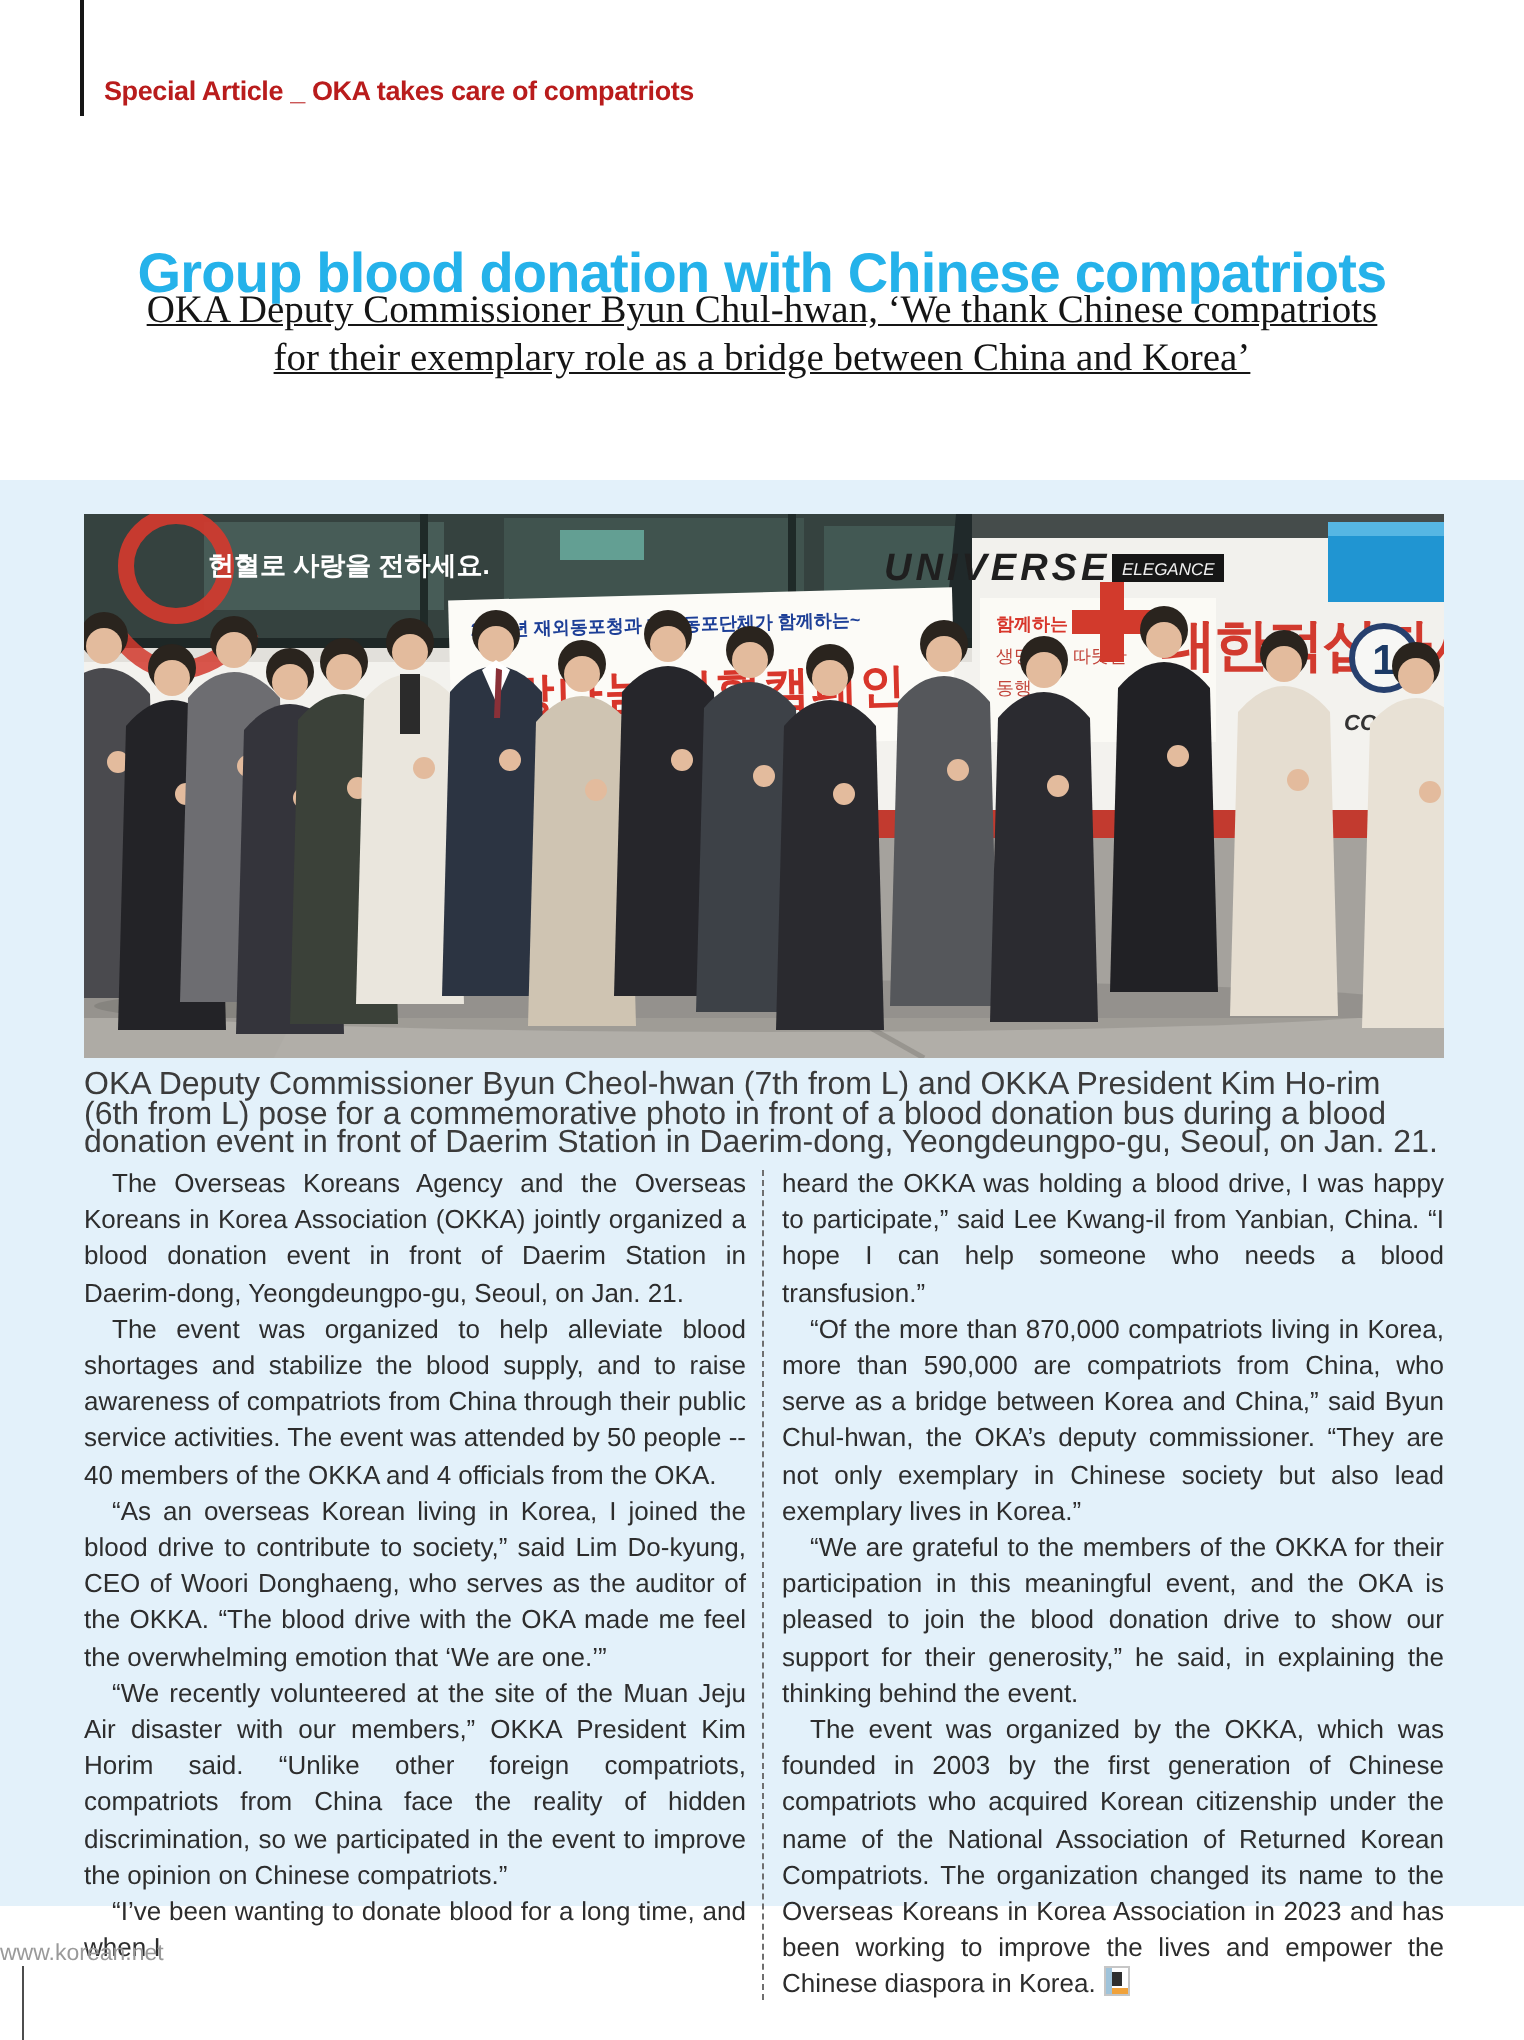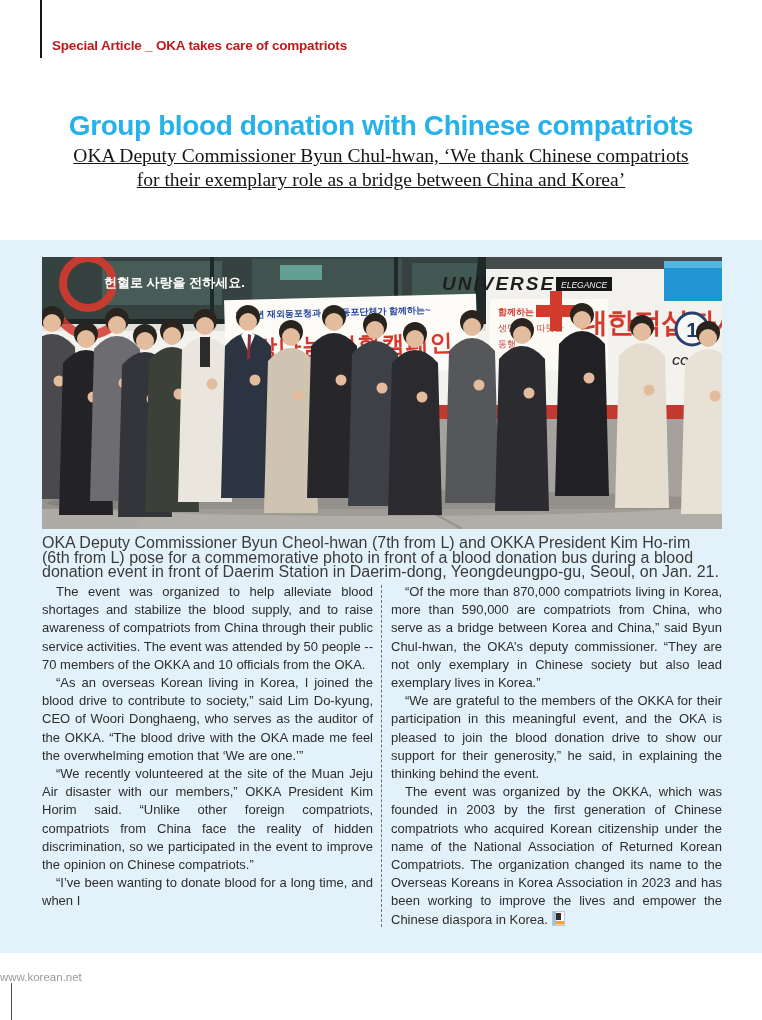--- a/index.html
+++ b/index.html
@@ -2,21 +2,21 @@
 <html><head>
 <meta charset="utf-8">
 <style>
   html,body{margin:0;padding:0;}
   body{width:762px;height:1020px;background:#ffffff;font-family:"Liberation Sans",sans-serif;}
   .page{position:relative;width:762px;height:1020px;overflow:hidden;background:#fff;}
 
   .kicker-rule{position:absolute;left:40px;top:0;width:2px;height:58px;background:#161616;}
   .kicker{position:absolute;left:52px;top:38px;font-size:13.5px;font-weight:bold;color:#b91c1c;letter-spacing:-0.2px;}
 
-  .title{position:absolute;left:0;right:0;top:105px;margin:5px;text-align:center;
+  .title{position:absolute;left:0;right:0;top:105px;margin:16px;text-align:center;
          font-size:28px;font-weight:bold;color:#25b2ea;letter-spacing:-0.4px;}
   .subtitle{position:absolute;left:61px;width:640px;top:144px;margin:0;text-align:center;
             font-family:"Liberation Serif",serif;font-size:19.5px;line-height:24px;color:#151515;font-weight:normal;text-decoration:underline;}
 
   .panel{position:absolute;left:0;top:240px;width:762px;height:713px;background:#e3f1fa;}
 
   .photo{position:absolute;left:42px;top:17px;width:680px;height:272px;overflow:hidden;background:#14b8a6;}
   .photo svg{display:block;}
   .photo text{font-family:"Liberation Sans",sans-serif;}
 
@@ -159,27 +159,29 @@
           <use href="#prs" transform="translate(600,71)" style="color:#e5ddd0"></use>
           <use href="#prs" transform="translate(666,77)" style="color:#e8e1d5"></use>
         </g>
       </svg>
     </div>
 
     <p class="caption">OKA Deputy Commissioner Byun Cheol-hwan (7th from L) and OKKA President Kim Ho-rim (6th from L) pose for a commemorative photo in front of a blood donation bus during a blood donation event in front of Daerim Station in Daerim-dong, Yeongdeungpo-gu, Seoul, on Jan. 21.</p>
 
     <div class="columns">
       <div class="col left">
-        <p class="para">The event was organized to help alleviate blood shortages and stabilize the blood supply, and to raise awareness of compatriots from China through their public service activities. The event was attended by 50 people -- 70 members of the OKKA and 10 officials from the OKA.</p>
+        <p class="para">The Overseas Koreans Agency and the Overseas Koreans in Korea Association (OKKA) jointly organized a blood donation event in front of Daerim Station in Daerim-dong, Yeongdeungpo-gu, Seoul, on Jan. 21.</p>
+        <p class="para">The event was organized to help alleviate blood shortages and stabilize the blood supply, and to raise awareness of compatriots from China through their public service activities. The event was attended by 50 people -- 40 members of the OKKA and 4 officials from the OKA.</p>
         <p class="para">“As an overseas Korean living in Korea, I joined the blood drive to contribute to society,” said Lim Do-kyung, CEO of Woori Donghaeng, who serves as the auditor of the OKKA. “The blood drive with the OKA made me feel the overwhelming emotion that ‘We are one.’”</p>
         <p class="para">“We recently volunteered at the site of the Muan Jeju Air disaster with our members,” OKKA President Kim Horim said. “Unlike other foreign compatriots, compatriots from China face the reality of hidden discrimination, so we participated in the event to improve the opinion on Chinese compatriots.”</p>
         <p class="para">“I’ve been wanting to donate blood for a long time, and when I</p>
       </div>
       <div class="divider"></div>
       <div class="col right">
+        <p class="para no-indent">heard the OKKA was holding a blood drive, I was happy to participate,” said Lee Kwang-il from Yanbian, China. “I hope I can help someone who needs a blood transfusion.”</p>
         <p class="para">“Of the more than 870,000 compatriots living in Korea, more than 590,000 are compatriots from China, who serve as a bridge between Korea and China,” said Byun Chul-hwan, the OKA’s deputy commissioner. “They are not only exemplary in Chinese society but also lead exemplary lives in Korea.”</p>
         <p class="para">“We are grateful to the members of the OKKA for their participation in this meaningful event, and the OKA is pleased to join the blood donation drive to show our support for their generosity,” he said, in explaining the thinking behind the event.</p>
         <p class="para"><span>The event was organized by the OKKA, which was founded in 2003 by the first generation of Chinese compatriots who acquired Korean citizenship under the name of the National Association of Returned Korean Compatriots. The organization changed its name to the Overseas Koreans in Korea Association in 2023 and has been working to improve the lives and empower the Chinese diaspora in Korea.</span><span class="endmark"></span></p>
       </div>
     </div>
 
   </div>
 
   <div class="footer">
     <span class="site">www.korean.net</span>

